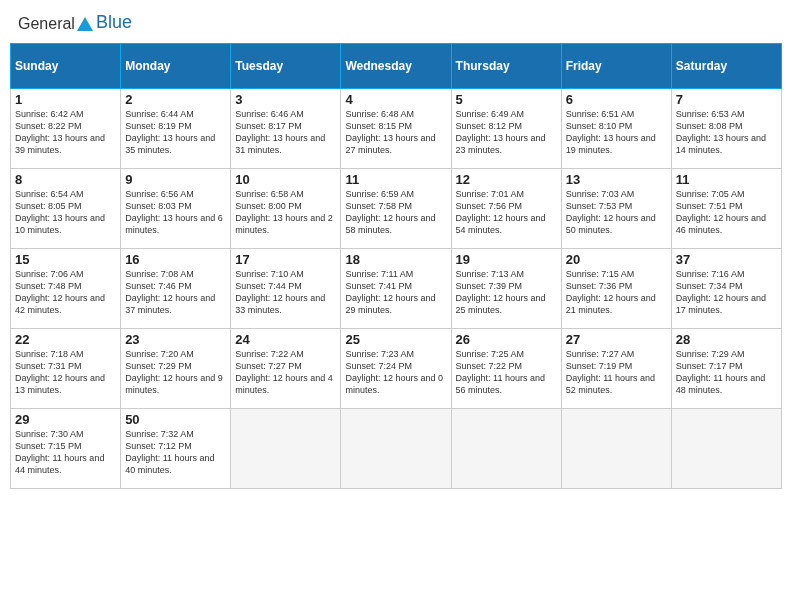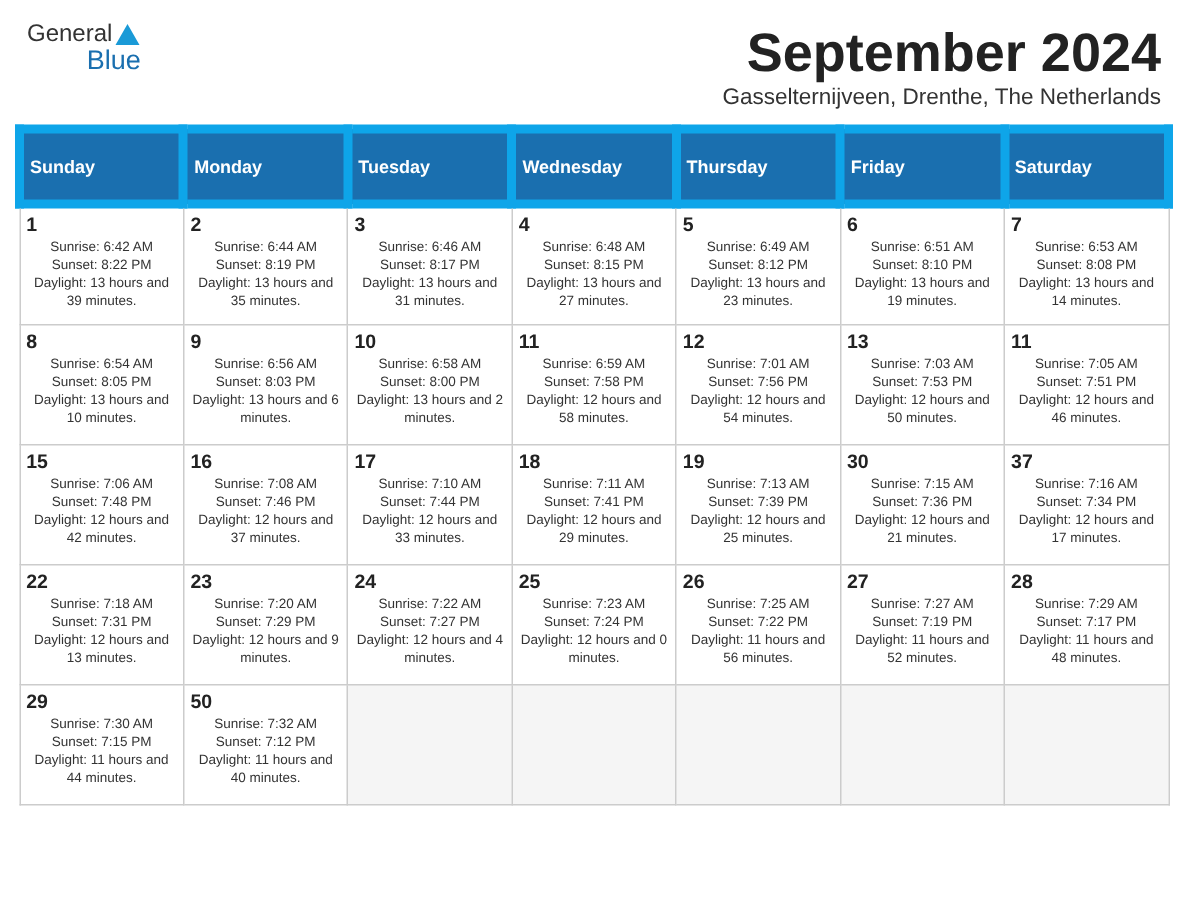--- a/index.html
+++ b/index.html
@@ -12,22 +12,22 @@
     }
     .header {
       display: flex;
       align-items: flex-start;
       justify-content: space-between;
       margin-bottom: 6px;
       padding: 4px 8px;
     }
     .logo {
       display: flex;
-      flex-direction: column;
-      align-items: flex-end;
+      flex-direction: row;
+      align-items: center;
     }
     .logo-general { color: #333; }
     .logo-blue { color: #1a6faf; }
     .title-block {
       text-align: right;
     }
     .month-title {
       font-size: 36px;
       font-weight: bold;
       color: #222;
@@ -41,21 +41,21 @@
       border-collapse: collapse;
       table-layout: fixed;
     }
     th {
       background-color: #1a6faf;
       color: #fff;
       font-size: 12px;
       font-weight: bold;
       padding: 15px 4px;
       text-align: left;
-      border: 6px solid #0ea5e9;
+      border: 1px solid #0ea5e9;
     }
     td {
       border: 1px solid #ccc;
       vertical-align: top;
       padding: 3px 4px;
       font-size: 9.5px;
       color: #222;
       background: #fff;
       height: 80px;
     }
@@ -65,40 +65,35 @@
     .day-num {
       font-size: 13px;
       font-weight: bold;
       display: block;
       margin-bottom: 1px;
     }
     .day-info {
       font-size: 9px;
       line-height: 1.35;
       color: #333;
-      text-align: center;
     }
   </style>
 </head>
 <body>
 
 <div class="header">
   <div class="logo">
     <div style="display:flex; align-items:center;">
       <span class="logo-general">General</span>
       <svg width="18" height="18" viewBox="0 0 18 18" style="margin-left:1px;">
         <polygon points="9,2 17,16 1,16" fill="#1a9ad7"></polygon>
       </svg>
     </div>
     <span class="logo-blue" style="font-size:18px;font-weight:normal;color:#1a6faf;margin-top:-2px;margin-left:2px;">Blue</span>
   </div>
-  <div class="title-block">
-    <div class="month-title">September 2024</div>
-    <div class="location-title">Gasselternijveen, Drenthe, The Netherlands</div>
-  </div>
 </div>
 
 <table>
   <thead>
     <tr>
     <th>Sunday</th>
         <th>Monday</th>
         <th>Tuesday</th>
         <th>Wednesday</th>
         <th>Thursday</th>
@@ -182,21 +177,21 @@
         </td>
         <td>
           <span class="day-num">18</span>
           <div class="day-info">Sunrise: 7:11 AM<br>Sunset: 7:41 PM<br>Daylight: 12 hours and 29 minutes.</div>
         </td>
         <td>
           <span class="day-num">19</span>
           <div class="day-info">Sunrise: 7:13 AM<br>Sunset: 7:39 PM<br>Daylight: 12 hours and 25 minutes.</div>
         </td>
         <td>
-          <span class="day-num">30</span>
+          <span class="day-num">20</span>
           <div class="day-info">Sunrise: 7:15 AM<br>Sunset: 7:36 PM<br>Daylight: 12 hours and 21 minutes.</div>
         </td>
         <td>
           <span class="day-num">37</span>
           <div class="day-info">Sunrise: 7:16 AM<br>Sunset: 7:34 PM<br>Daylight: 12 hours and 17 minutes.</div>
         </td>
       </tr>
       <tr>
         <td>
           <span class="day-num">22</span>

